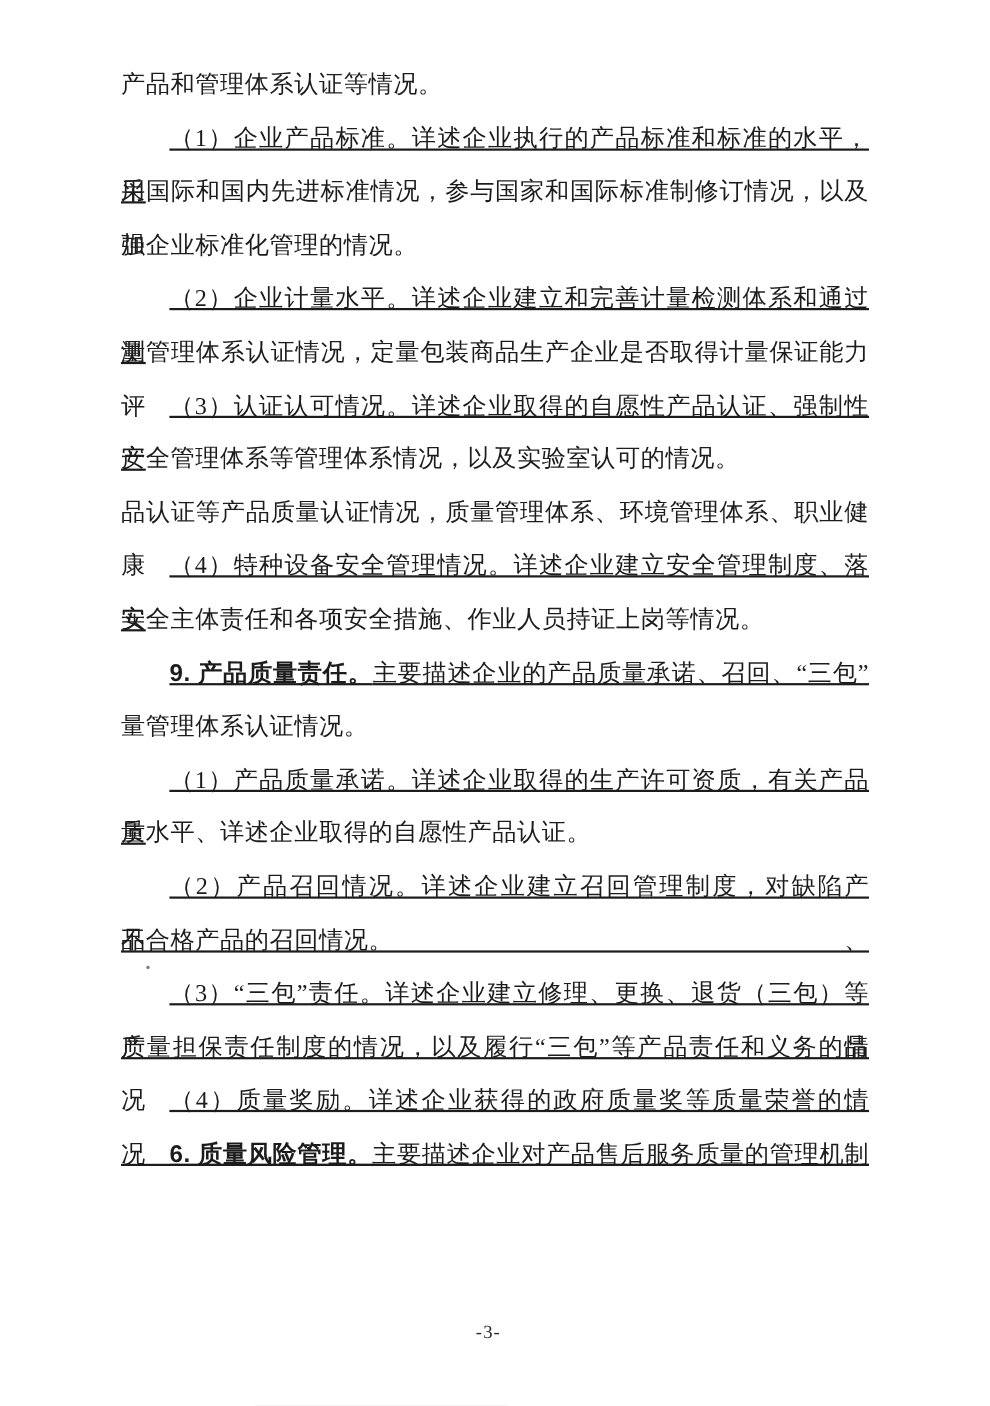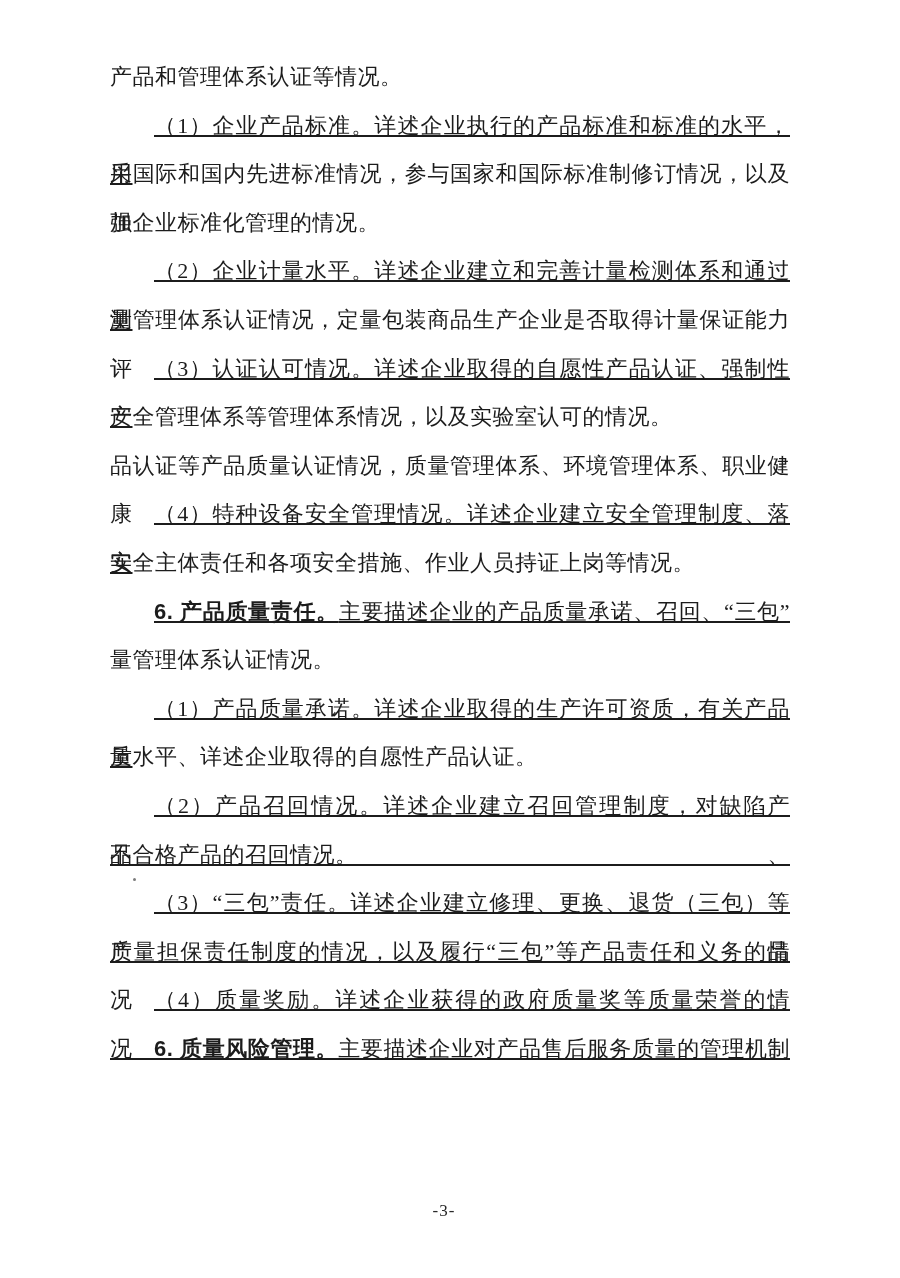--- a/index.html
+++ b/index.html
@@ -69,21 +69,21 @@
     <div class="line fill">用国际和国内先进标准情况，参与国家和国际标准制修订情况，以及加</div>
     <div class="line">强企业标准化管理的情况。</div>
     <div class="line indent fill">（2）企业计量水平。详述企业建立和完善计量检测体系和通过测</div>
     <div class="line fill">量管理体系认证情况，定量包装商品生产企业是否取得计量保证能力评</div>
     <div class="line indent fill">（3）认证认可情况。详述企业取得的自愿性产品认证、强制性产</div>
     <div class="line">安全管理体系等管理体系情况，以及实验室认可的情况。</div>
     <div class="line fill">品认证等产品质量认证情况，质量管理体系、环境管理体系、职业健康</div>
     <div class="line indent fill">（4）特种设备安全管理情况。详述企业建立安全管理制度、落实</div>
     <div class="line">安全主体责任和各项安全措施、作业人员持证上岗等情况。</div>
     <div class="line indent fill">
-      <span class="bold-head">6. 产品质量责任。</span><span>主要描述企业的产品质量承诺、召回、“三包”</span>
+      <span class="bold-head">9. 产品质量责任。</span><span>主要描述企业的产品质量承诺、召回、“三包”</span>
     </div>
     <div class="line">量管理体系认证情况。</div>
     <div class="line indent fill">（1）产品质量承诺。详述企业取得的生产许可资质，有关产品质</div>
     <div class="line">量水平、详述企业取得的自愿性产品认证。</div>
     <div class="line indent fill">（2）产品召回情况。详述企业建立召回管理制度，对缺陷产品、</div>
     <div class="line">不合格产品的召回情况。</div>
     <div class="line indent fill">（3）“三包”责任。详述企业建立修理、更换、退货（三包）等产品</div>
     <div class="line fill">质量担保责任制度的情况，以及履行“三包”等产品责任和义务的情况。</div>
     <div class="line indent fill">（4）质量奖励。详述企业获得的政府质量奖等质量荣誉的情况。</div>
     <div class="line indent fill">

